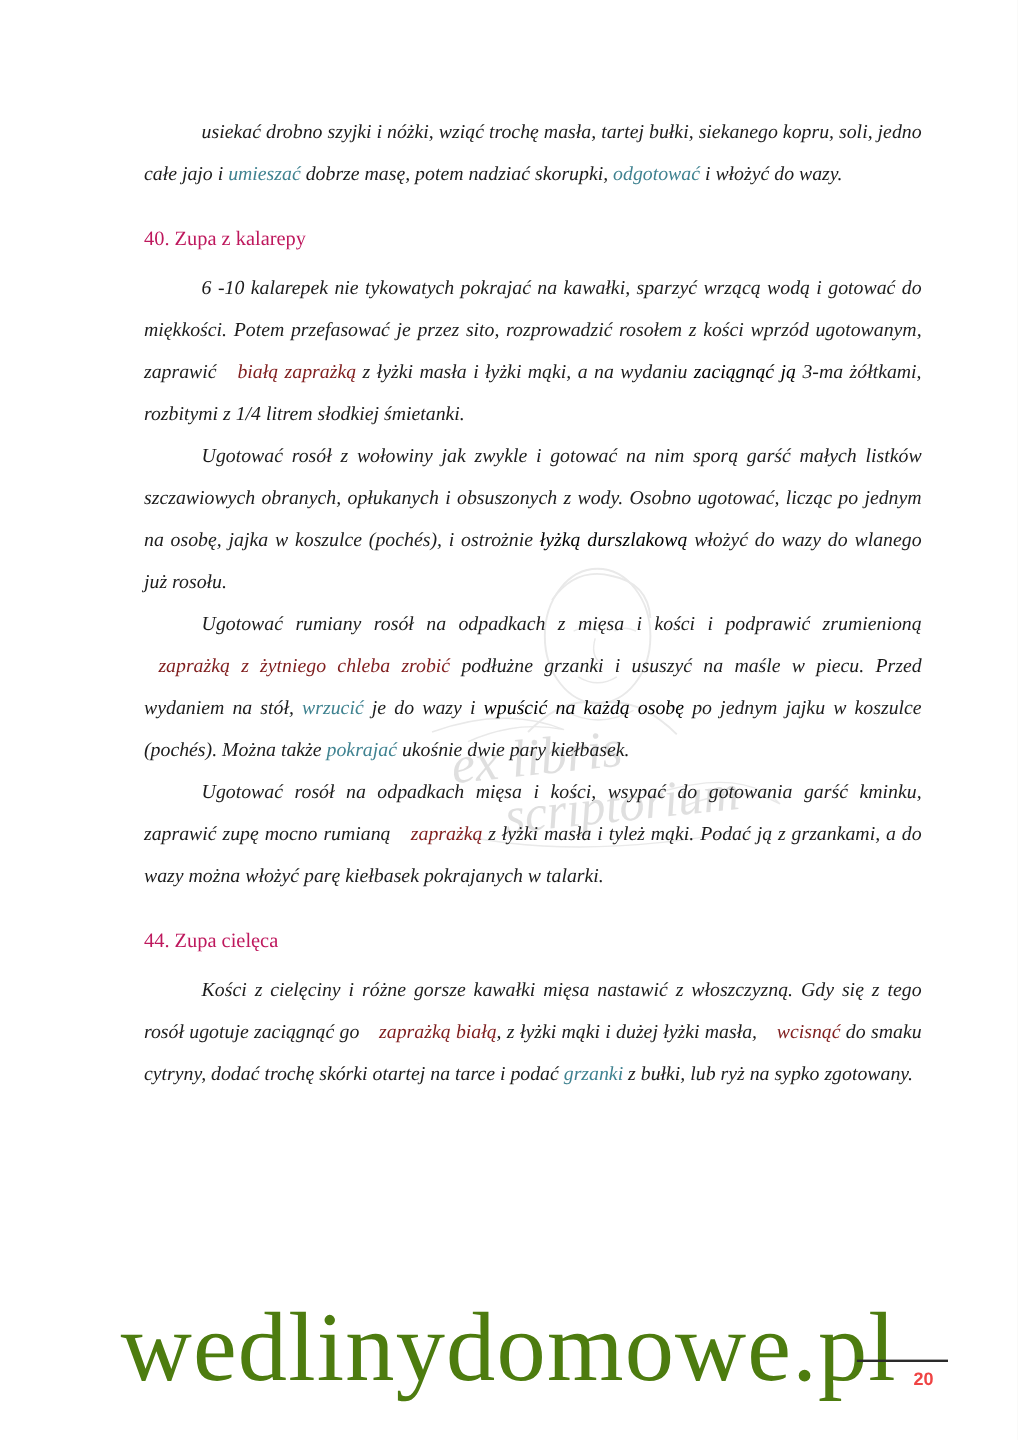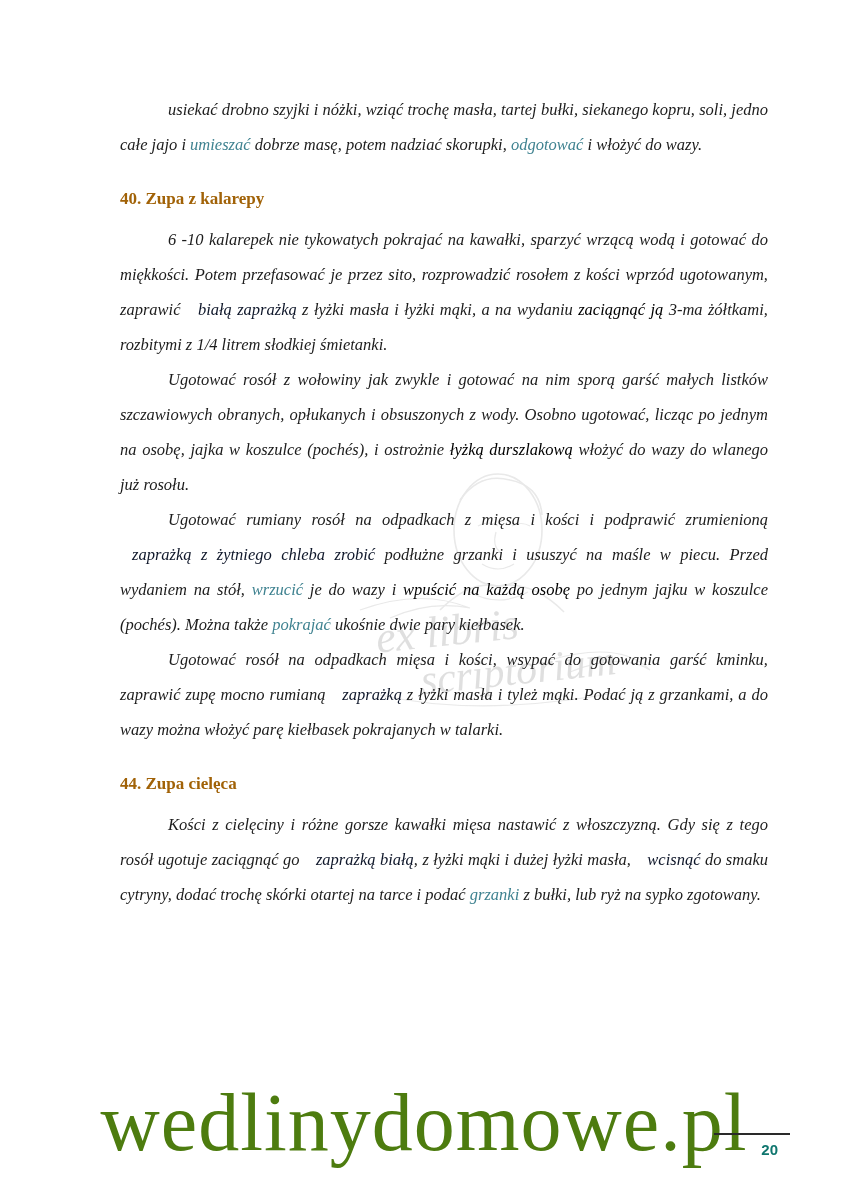--- a/index.html
+++ b/index.html
@@ -12,26 +12,26 @@
     position:absolute;inset:0;background:#ffffff;color:#1c1c1c;
   }
   .content{
     position:absolute;left:120px;top:92px;width:648px;z-index:3;
   }
   .body-par{
     font-size:16.5px;line-height:35px;text-align:justify;
     text-indent:48px;margin:0;color:#1c1c1c;font-style:italic;
   }
   .heading{
-    font-size:17px;font-weight:bold;line-height:22px;
-    margin:26px 0 12px 0;color:#a16207;
+    font-size:17px;font-weight:normal;line-height:22px;
+    margin:26px 0 12px 0;color:#be185d;
   }
   
   .tint-cyan{color:#3f8290;}
-  .tint-red{color:#0f172a;margin-left:12px;}
+  .tint-red{color:#7f1d1d;margin-left:12px;}
   .tint-blue{color:#000000;}
 
   
   .center-watermark{
     position:absolute;left:320px;top:460px;width:360px;height:270px;
     z-index:1;opacity:.55;pointer-events:none;
   }
 
   
   .bottom-watermark{
@@ -44,21 +44,21 @@
 
   .pagenum-block{
     position:absolute;right:58px;bottom:42px;width:76px;z-index:4;
     text-align:right;
   }
   .pagenum-rule{
     border-top:2px solid #2a2a2a;width:76px;height:0;margin-bottom:6px;
   }
   .pagenum{
     font-family:"Liberation Sans", sans-serif;
-    font-size:15px;font-weight:bold;color:#0f766e;padding-right:12px;
+    font-size:15px;font-weight:bold;color:#ef4444;padding-right:12px;
   }
 </style>
 </head>
 <body>
 
 <div class="page">
 
   <div class="center-watermark">
     <svg width="360" height="270" viewBox="0 0 360 270" xmlns="http://www.w3.org/2000/svg">
       <g stroke="#cccccc" fill="none" stroke-width="1.6" opacity="0.8">

